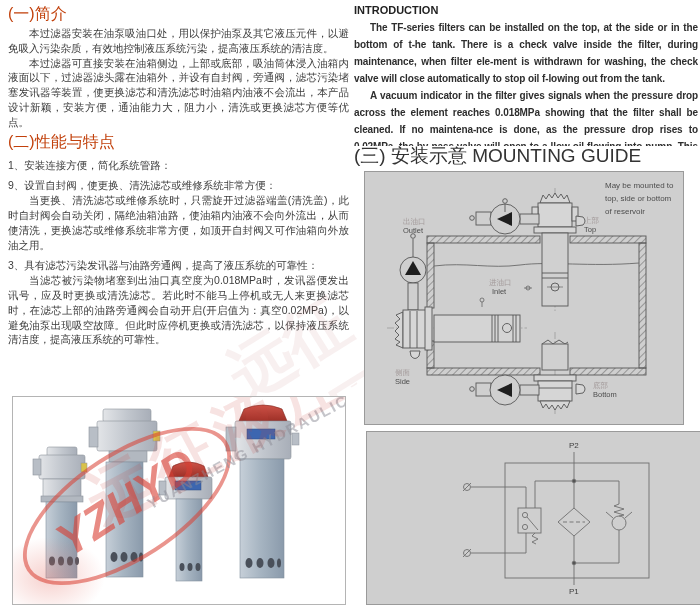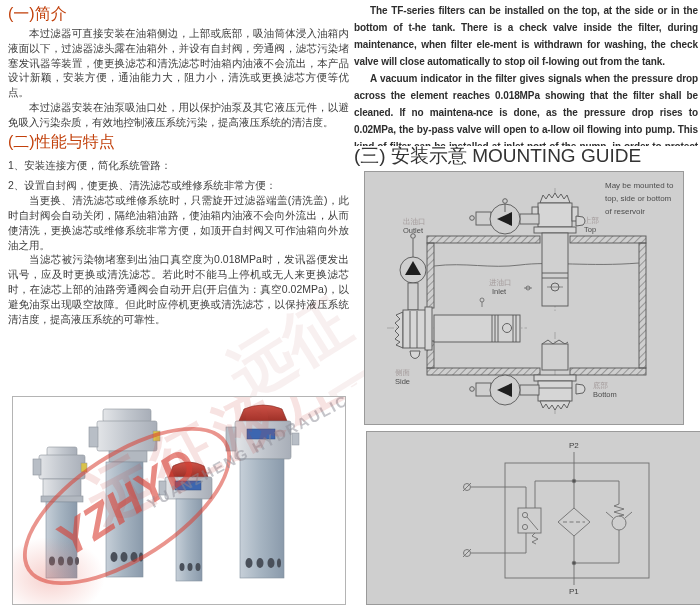--- a/index.html
+++ b/index.html
@@ -34,29 +34,30 @@
   .lbl-cn{font-size:7.5px;fill:#a39a9a;}
   .lbl-en{font-size:7.5px;fill:#4d4d4d;}
   .note-text{font-size:8px;fill:#4d4d4d;}
   .p-lbl{font-size:8px;fill:#3e3e3e;}
 </style>
 </head>
 <body>
 
 <div class="left-text">
   <div class="cn-heading">(一)简介</div>
+  <p class="cn-para">本过滤器安装在油泵吸油口处，用以保护油泵及其它液压元件，以避免吸入污染杂质，有效地控制液压系统污染，提高液压系统的清洁度。</p>
   <p class="cn-para">本过滤器可直接安装在油箱侧边，上部或底部，吸油筒体浸入油箱内液面以下，过滤器滤头露在油箱外，并设有自封阀，旁通阀，滤芯污染堵塞发讯器等装置，使更换滤芯和清洗滤芯时油箱内油液不会流出，本产品设计新颖，安装方便，通油能力大，阻力小，清洗或更换滤芯方便等优点。</p>
-  <p class="cn-para">本过滤器安装在油泵吸油口处，用以保护油泵及其它液压元件，以避免吸入污染杂质，有效地控制液压系统污染，提高液压系统的清洁度。</p>
   <div class="cn-heading">(二)性能与特点</div>
 
   <div class="item-title">1、安装连接方便，简化系统管路：</div>
 
-  <div class="item-title">2、设置自封阀，使更换、清洗滤芯或维修系统非常方便：</div>
+  <div class="item-title">9、设置自封阀，使更换、清洗滤芯或维修系统非常方便：</div>
   <p class="cn-para">当更换、清洗滤芯或维修系统时，只需旋开过滤器端盖(清洗盖)，此时自封阀会自动关闭，隔绝油箱油路，使油箱内油液不会向外流出，从而使清洗，更换滤芯或维修系统非常方便，如顶开自封阀又可作油箱向外放油之用。</p>
 
+  <div class="item-title">3、具有滤芯污染发讯器与油路旁通阀，提高了液压系统的可靠性：</div>
   <p class="cn-para">当滤芯被污染物堵塞到出油口真空度为0.018MPa时，发讯器便发出讯号，应及时更换或清洗滤芯。若此时不能马上停机或无人来更换滤芯时，在滤芯上部的油路旁通阀会自动开启(开启值为：真空0.02MPa)，以避免油泵出现吸空故障。但此时应停机更换或清洗滤芯，以保持液压系统清洁度，提高液压系统的可靠性。</p>
 </div>
 
 <div class="text-watermark">远征液压</div>
 
 <div class="photo-box">
   <svg width="332" height="207" viewBox="0 0 332 207">
     <defs>
       <linearGradient id="lgBody" x1="0" y1="0" x2="1" y2="0">
         <stop offset="0" stop-color="#c6cfd8"></stop>
@@ -138,20 +139,21 @@
 
   <div style="position:absolute;left:-5px;top:55px;width:230px;height:100px;border:4px solid rgba(216,62,50,0.55);border-radius:50%;transform:rotate(-33deg);"></div>
   <div style="position:absolute;left:18px;top:78px;width:190px;text-align:center;font-size:46px;font-style:italic;font-weight:700;color:rgba(216,62,50,0.6);transform:rotate(-33deg);font-family:'Liberation Sans',sans-serif;">YZHYD</div>
 
   <div style="position:absolute;left:120px;top:38px;width:260px;font-size:15px;font-weight:700;color:rgba(140,140,150,0.5);transform:rotate(-28deg);letter-spacing:2px;">YUANZHENG HYDRAULIC</div>
 
   <div style="position:absolute;left:60px;top:-10px;width:320px;font-size:64px;font-weight:700;color:rgba(200,70,60,0.15);transform:rotate(-28deg);letter-spacing:8px;">远征液压</div>
 </div>
 
 <div class="intro-block">
+  <div class="intro-heading">INTRODUCTION</div>
   <p class="intro-para">The TF-series filters can be installed on the top, at the side or in the bottom of t-he tank. There is a check valve inside the filter, during maintenance, when filter ele-ment is withdrawn for washing, the check valve will close automatically to stop oil f-lowing out from the tank.</p>
   <p class="intro-para">A vacuum indicator in the filter gives signals when the pressure drop across the element reaches 0.018MPa showing that the filter shall be cleaned. If no maintena-nce is done, as the pressure drop rises to 0.02MPa, the by-pass valve will open to a-llow oil flowing into pump. This kind of filter can be installed at inlet port of the pump, in order to protect the pump and other component. This filter can help to keep hydr-aulic system clean and easy to use.</p>
 </div>
 
 <div class="sec3-heading">(三) 安装示意 MOUNTING GUIDE</div>
 
 <div class="diagram-box mount-box">
   <svg width="316" height="250" viewBox="0 0 316 250">
     <defs>
       <pattern id="hatch" width="5" height="5" patternUnits="userSpaceOnUse" patternTransform="rotate(45)">

